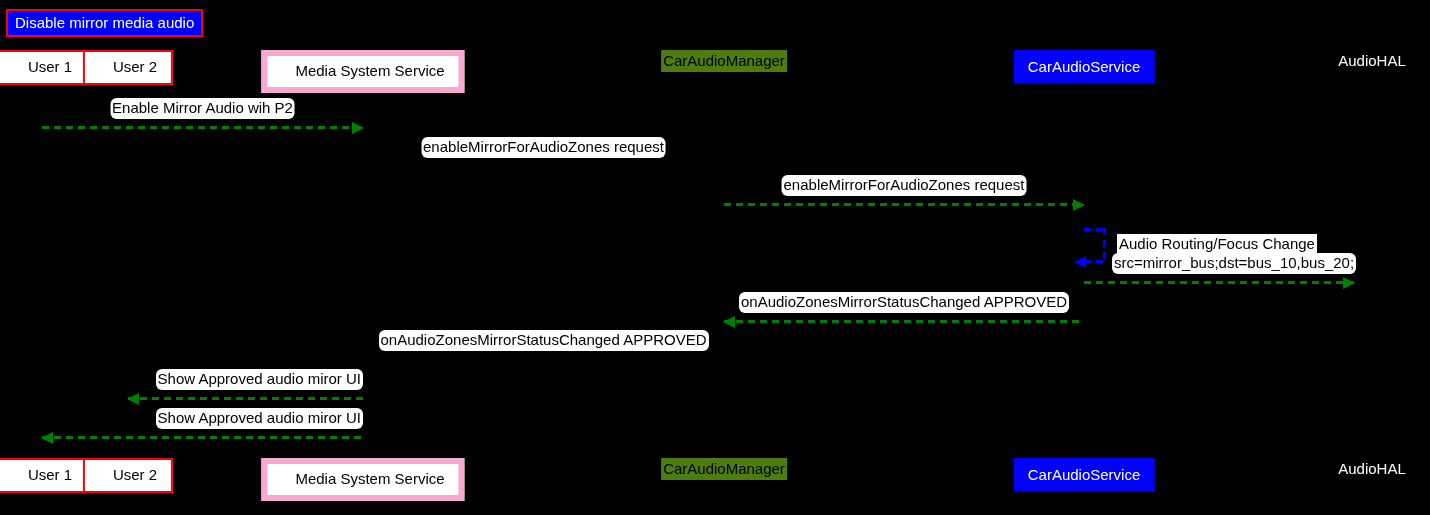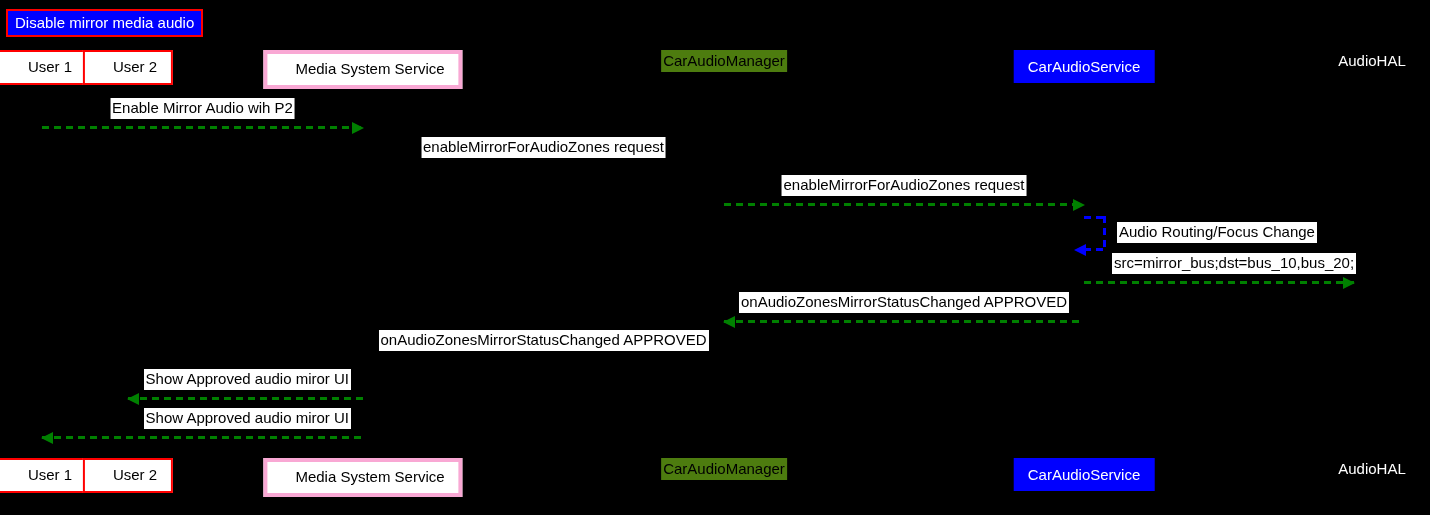--- a/index.html
+++ b/index.html
@@ -49,21 +49,21 @@
     box-sizing: border-box;
   }
   .p-actor .p-inner {
     background: #ffffff;
     color: #000000;
     border: 2px solid #ff0000;
   }
   .p-service .p-inner {
     background: #ffffff;
     color: #000000;
-    border: 4px solid #f9a8d4;
+    border: 6px solid #f9a8d4;
   }
   .p-plain .p-inner {
     background: #4d7c0f;
     color: #000000;
     border: none;
     padding: 2px 2px 2px 2px;
   }
   .p-highlight .p-inner {
     background: #0000ff;
     color: #ffffff;
@@ -134,23 +134,24 @@
 
   .msg .label {
     position: absolute;
     bottom: 7px;
     background: #ffffff;
     color: #000000;
     font-size: 15px;
     line-height: 18px;
     padding: 1px 2px 2px 2px;
     white-space: nowrap;
+    border-radius: 6px;
   }
   .msg .label.lbl-left   { left: 0; margin-left: 28px; }
-  .msg .label.lbl-right  { right: 12px; }
+  .msg .label.lbl-right  { right: 0; }
   .msg .label.lbl-center { left: 50%; transform: translateX(-50%); }
 
   
   .selfmsg {
     position: absolute;
   }
   .selfmsg .seg {
     position: absolute;
     background: repeating-linear-gradient(
         to right,
@@ -258,21 +259,21 @@
         <div class="label lbl-right">Show Approved audio miror UI</div>
       </div>
       <div class="msg green dir-left" style="left: 42px; width: 321px; top: 436px;">
         <div class="line"></div>
         <div class="head"></div>
         <div class="label lbl-right">Show Approved audio miror UI</div>
       </div>
     </div>
 
   <div id="selfmessages">
-      <div class="selfmsg" style="left: 1084px; top: 216px; width: 36px; height: 46px;">
+      <div class="selfmsg" style="left: 1084px; top: 228px; width: 36px; height: 46px;">
         <div class="seg" style="left: 0px; top: 0px; width: 22px;"></div>
         <div class="seg vert" style="left: 19px; top: 0px; height: 32px;"></div>
         <div class="seg" style="left: 0px; top: 32px; width: 22px;"></div>
         <div class="head" style="left: -10px; top: 28px;"></div>
         <div class="label" style="left: 33px; top: 6px;">Audio Routing/Focus Change</div>
       </div>
     </div>
 
   <div id="participants-bottom">
       <div class="participant p-actor" style="left: 43px; top: 458px;">

